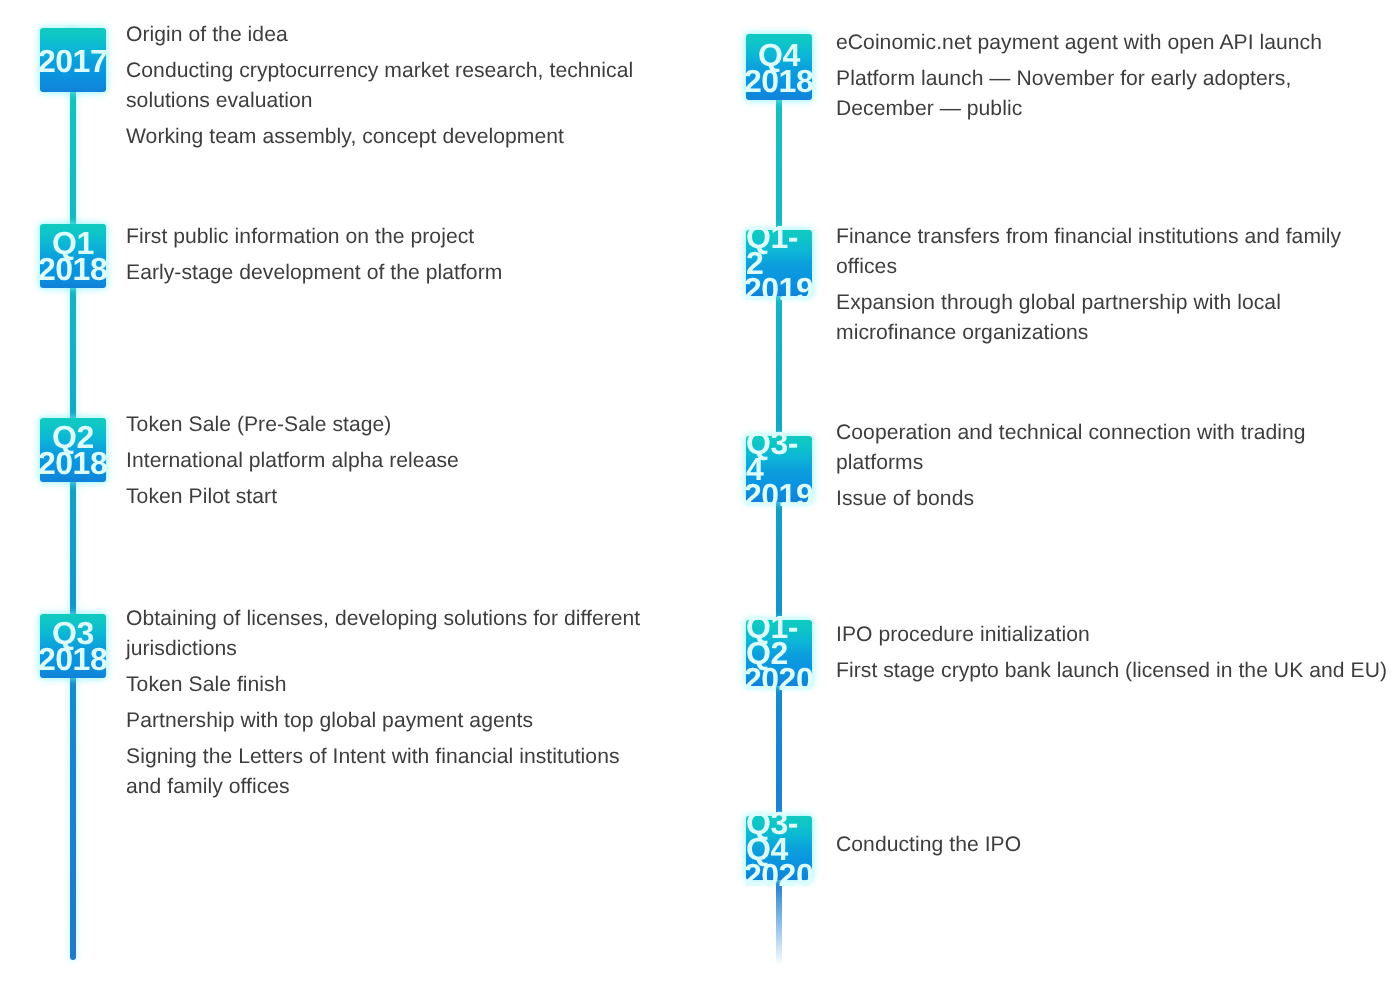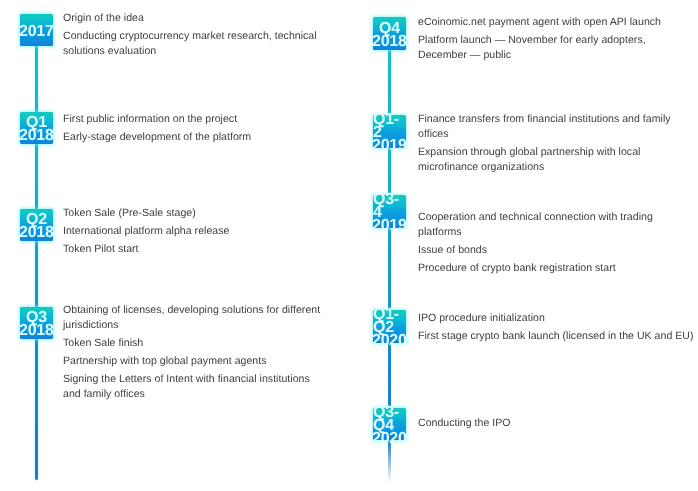--- a/index.html
+++ b/index.html
@@ -52,20 +52,21 @@
   <div class="column column-left">
     <div class="rail rail-left"></div>
     <div class="section">
       <div class="badge" style="left:19.8px;top:13.5px">
         <span class="b1">2017</span>
 
       </div>
       <ul class="txt" style="left:63.0px;top:20.6px;width:263.0px">
         <li>Origin of the idea</li>
         <li>Conducting cryptocurrency market research, technical solutions evaluation</li>
+        <li>Working team assembly, concept development</li>
       </ul>
     </div>
     <div class="section">
       <div class="badge" style="left:19.8px;top:111.7px">
         <span class="b1">Q1</span>
         <span class="b2">2018</span>
       </div>
       <ul class="txt" style="left:63.0px;top:122.4px;width:263.0px">
         <li>First public information on the project</li>
         <li>Early-stage development of the platform</li>
@@ -111,28 +112,27 @@
       <div class="badge" style="left:23.8px;top:114.8px">
         <span class="b1">Q1-2</span>
         <span class="b2">2019</span>
       </div>
       <ul class="txt" style="left:69.0px;top:122.0px;width:277.5px">
         <li>Finance transfers from financial institutions and family offices</li>
         <li>Expansion through global partnership with local microfinance organizations</li>
       </ul>
     </div>
     <div class="section">
-      <div class="badge" style="left:23.8px;top:195px">
+      <div class="badge" style="left:23.8px;top:218px">
         <span class="b1">Q3-4</span>
         <span class="b2">2019</span>
       </div>
       <ul class="txt" style="left:69.0px;top:220.3px;width:277.5px">
         <li>Cooperation and technical connection with trading platforms</li>
         <li>Issue of bonds</li>
-        <li>Procedure of crypto bank registration start</li>
       </ul>
     </div>
     <div class="section">
       <div class="badge" style="left:23.8px;top:309.9px">
         <span class="b1">Q1-Q2</span>
         <span class="b2">2020</span>
       </div>
       <ul class="txt" style="left:69.0px;top:320.6px;width:277.5px">
         <li>IPO procedure initialization</li>
         <li>First stage crypto bank launch (licensed in the UK and EU)</li>

